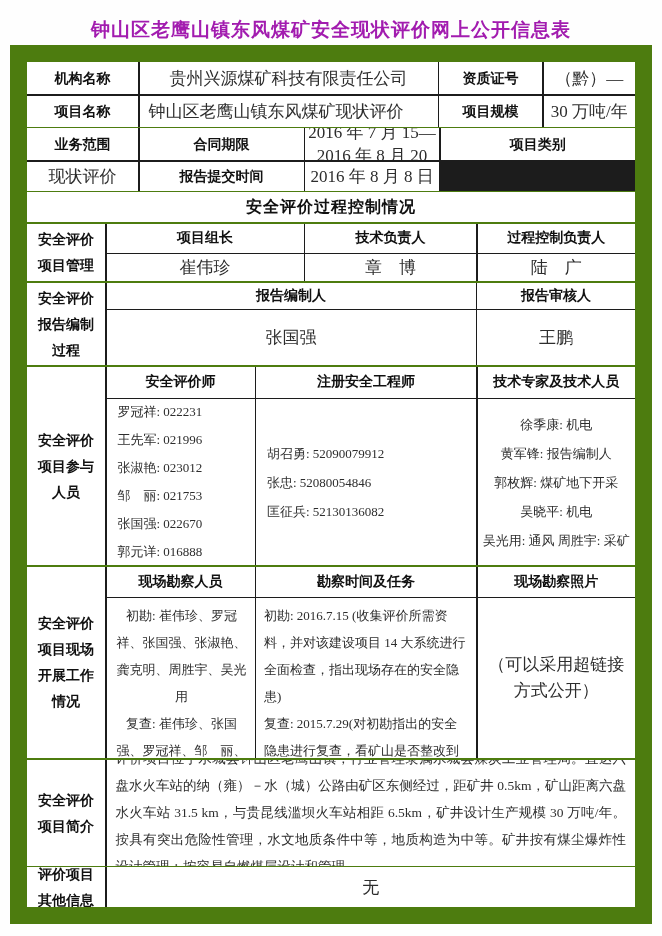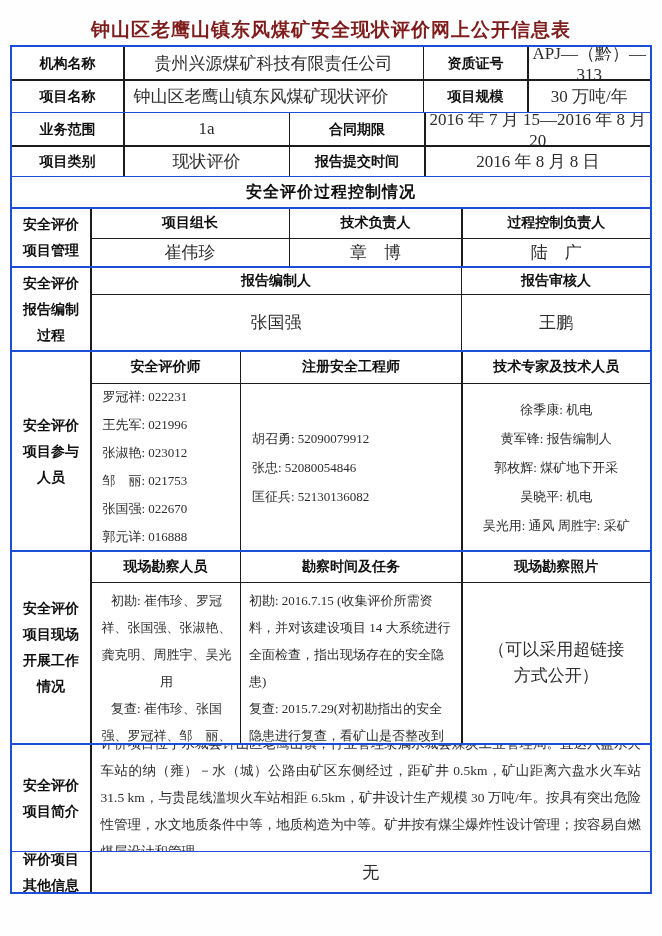--- a/index.html
+++ b/index.html
@@ -1,21 +1,21 @@
 <!DOCTYPE html>
 <html><head>
 <meta charset="utf-8">
 <style>
   html,body{margin:0;padding:0;width:662px;height:936px;background:#ffffff;overflow:hidden;}
   body{font-family:"Liberation Sans","DejaVu Sans",sans-serif;color:#1d1d1d;}
   .page{position:relative;width:662px;height:936px;background:#fefefe;}
   .doc-title{width:662px;text-align:center;padding-top:17px;font-size:19px;font-weight:bold;
-             letter-spacing:1px;color:#7f1d1d;font-family:"Liberation Sans","DejaVu Sans",sans-serif;}
+             letter-spacing:1px;color:#a21caf;font-family:"Liberation Sans","DejaVu Sans",sans-serif;}
   
-  .tbl{position:absolute;left:10px;top:45px;width:642px;background:#1d4ed8;padding:2px;
+  .tbl{position:absolute;left:10px;top:45px;width:642px;background:#4d7c0f;padding:17px;
        display:flex;flex-direction:column;gap:1.5px;box-sizing:border-box;}
   .grid{display:grid;gap:1.5px;background:#1c1c1c;}
   .cell{background:#ffffff;display:flex;align-items:center;justify-content:center;
         box-sizing:border-box;overflow:hidden;}
   .lbl{font-weight:bold;font-size:14px;color:#111;text-align:center;white-space:pre-line;line-height:26px;}
   .hdr{font-weight:bold;font-size:14px;color:#111;text-align:center;}
   .val{font-family:"Liberation Serif","DejaVu Serif",serif;font-size:17px;color:#2d2d2d;text-align:center;}
   .left{justify-content:flex-start;padding-left:9px;}
   .rowspan{grid-row:1/3;}
   .band-cell{font-weight:bold;font-size:16px;color:#101010;letter-spacing:1px;}
@@ -57,21 +57,20 @@
       <div class="cell lbl">资质证号</div>
       <div class="cell val">APJ—（黔）—313</div>
       <div class="cell lbl">项目名称</div>
       <div class="cell val left">钟山区老鹰山镇东风煤矿现状评价</div>
       <div class="cell lbl">项目规模</div>
       <div class="cell val">30 万吨/年</div>
     </div>
 
     <div class="grid g-infoB">
       <div class="cell lbl">业务范围</div>
-      <div class="cell val">1a</div>
       <div class="cell lbl">合同期限</div>
       <div class="cell val">2016 年 7 月 15—2016 年 8 月 20</div>
       <div class="cell lbl">项目类别</div>
       <div class="cell val">现状评价</div>
       <div class="cell lbl">报告提交时间</div>
       <div class="cell val">2016 年 8 月 8 日</div>
     </div>
 
     <div class="grid g-band">
       <div class="cell band-cell">安全评价过程控制情况</div>

